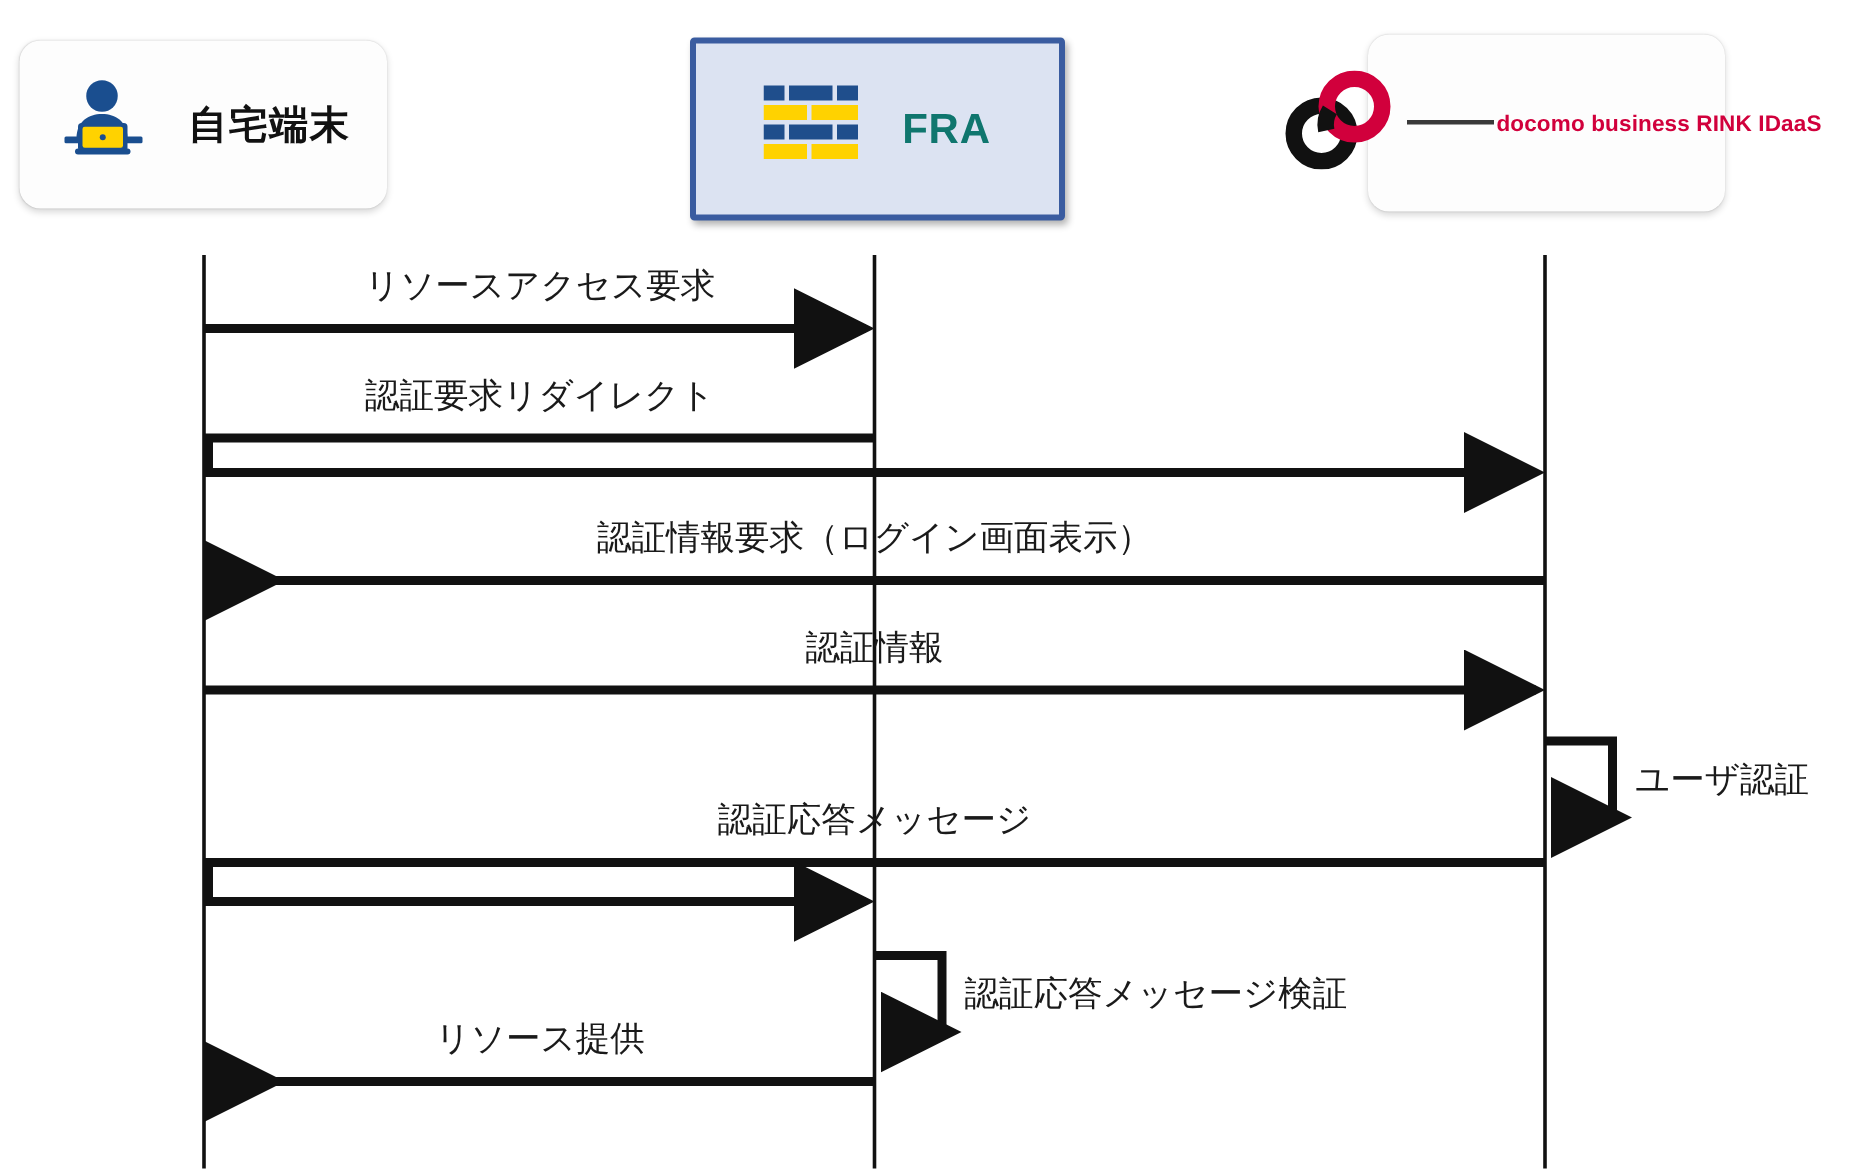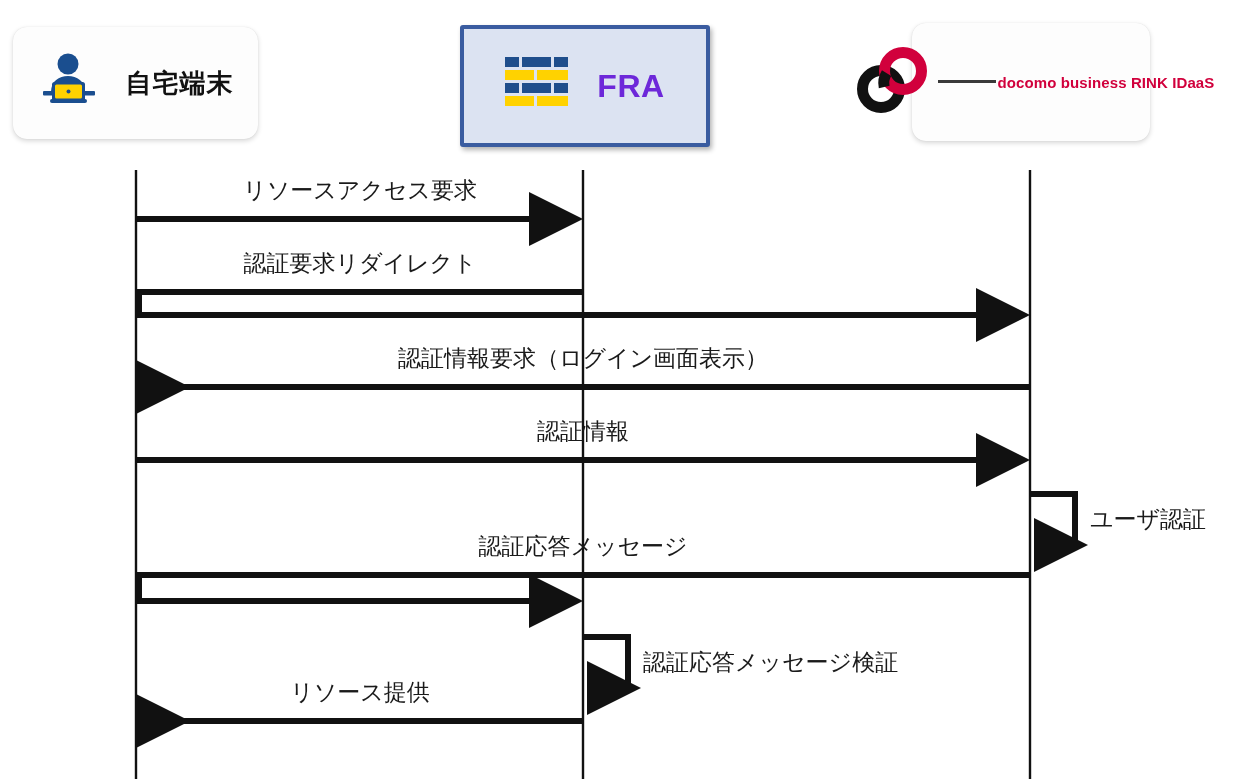--- a/index.html
+++ b/index.html
@@ -48,23 +48,23 @@
     gap: 26px;
   }
   .node-label-ja {
     font-size: 26px;
     font-weight: 700;
     color: #111111;
     letter-spacing: 1px;
     white-space: nowrap;
   }
   .node-label-en {
-    font-size: 32px;
+    font-size: 28px;
     font-weight: 700;
-    color: #6d28d9;
+    color: #0f766e;
     letter-spacing: 0.5px;
     white-space: nowrap;
   }
 
   
   .idaas-inner {
     display: flex;
     flex-direction: row;
     align-items: center;
     justify-content: center;

